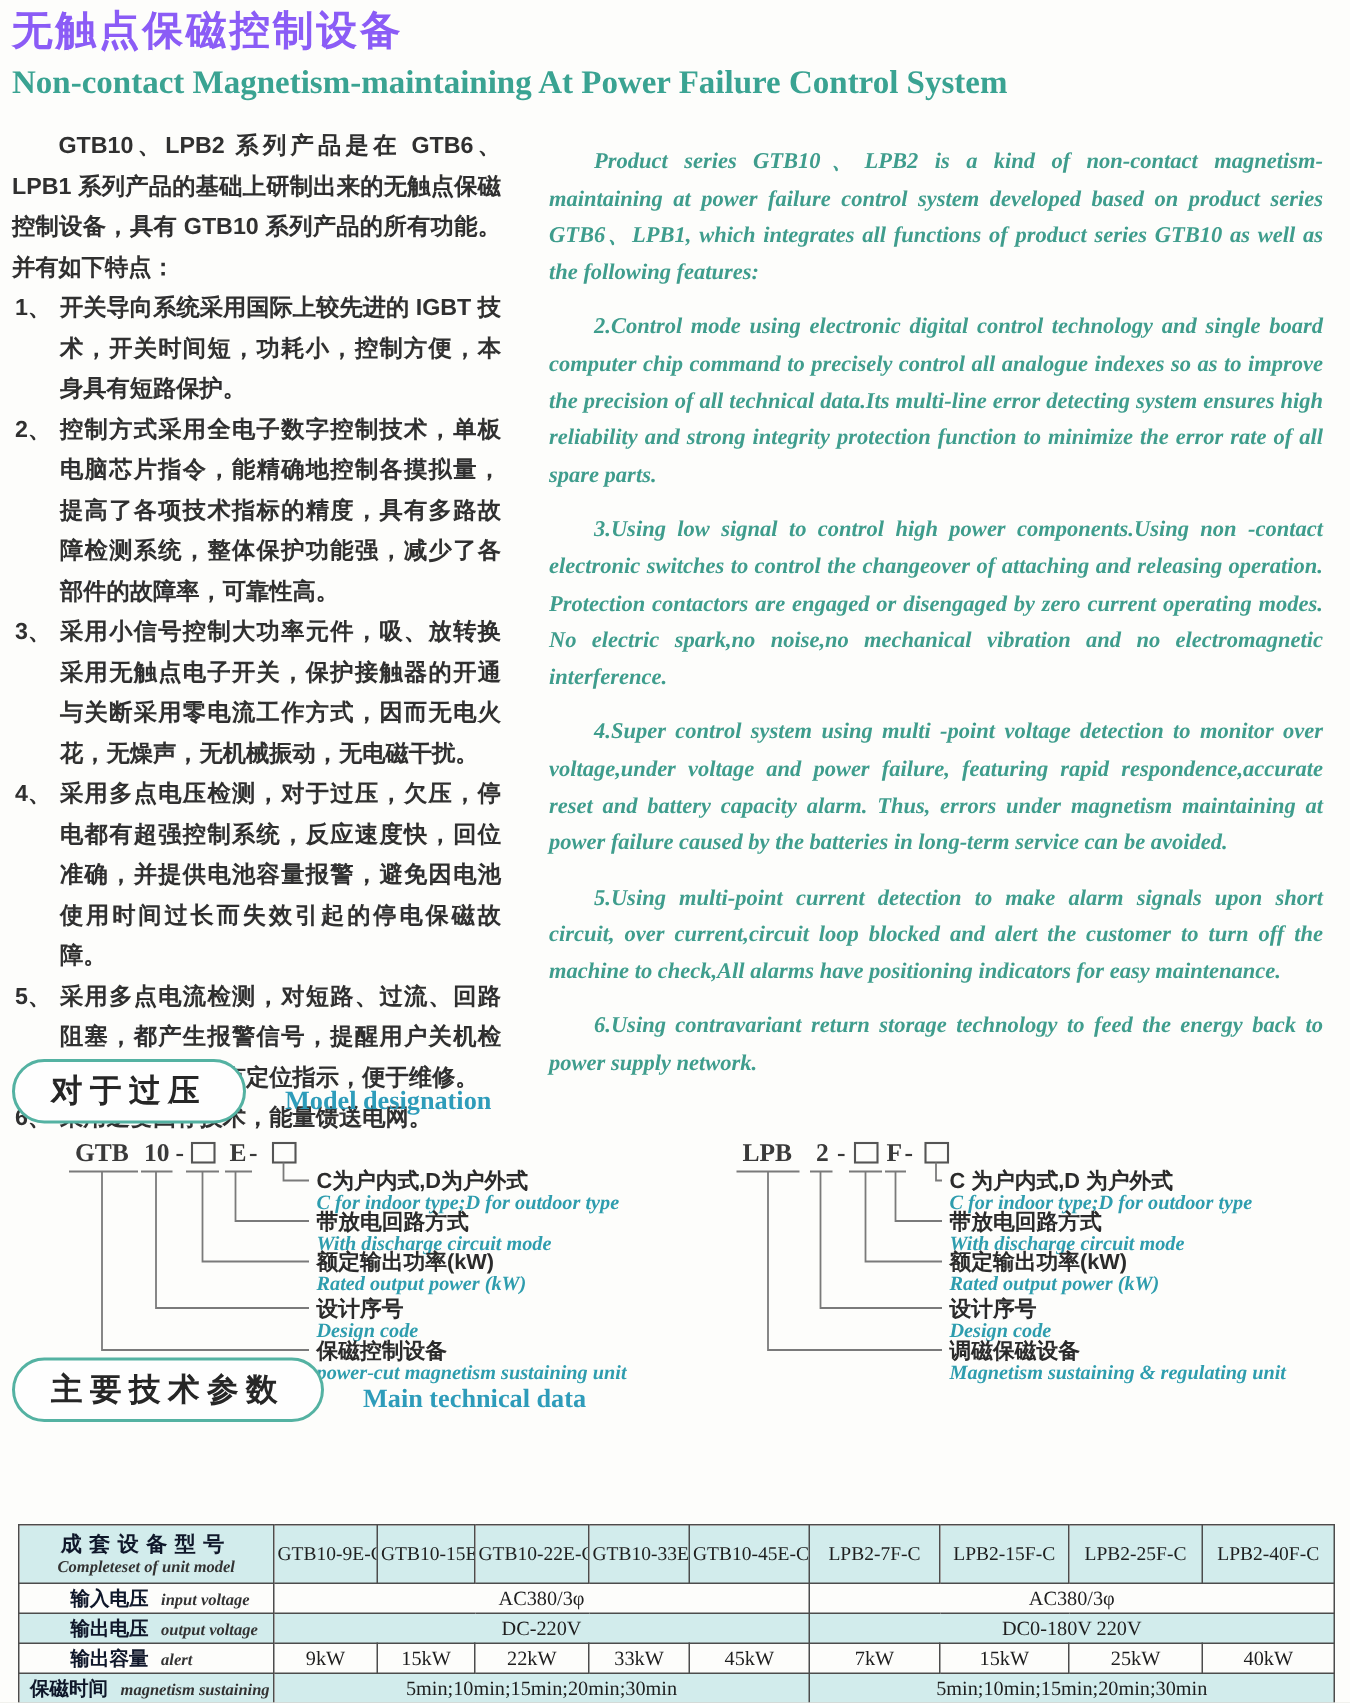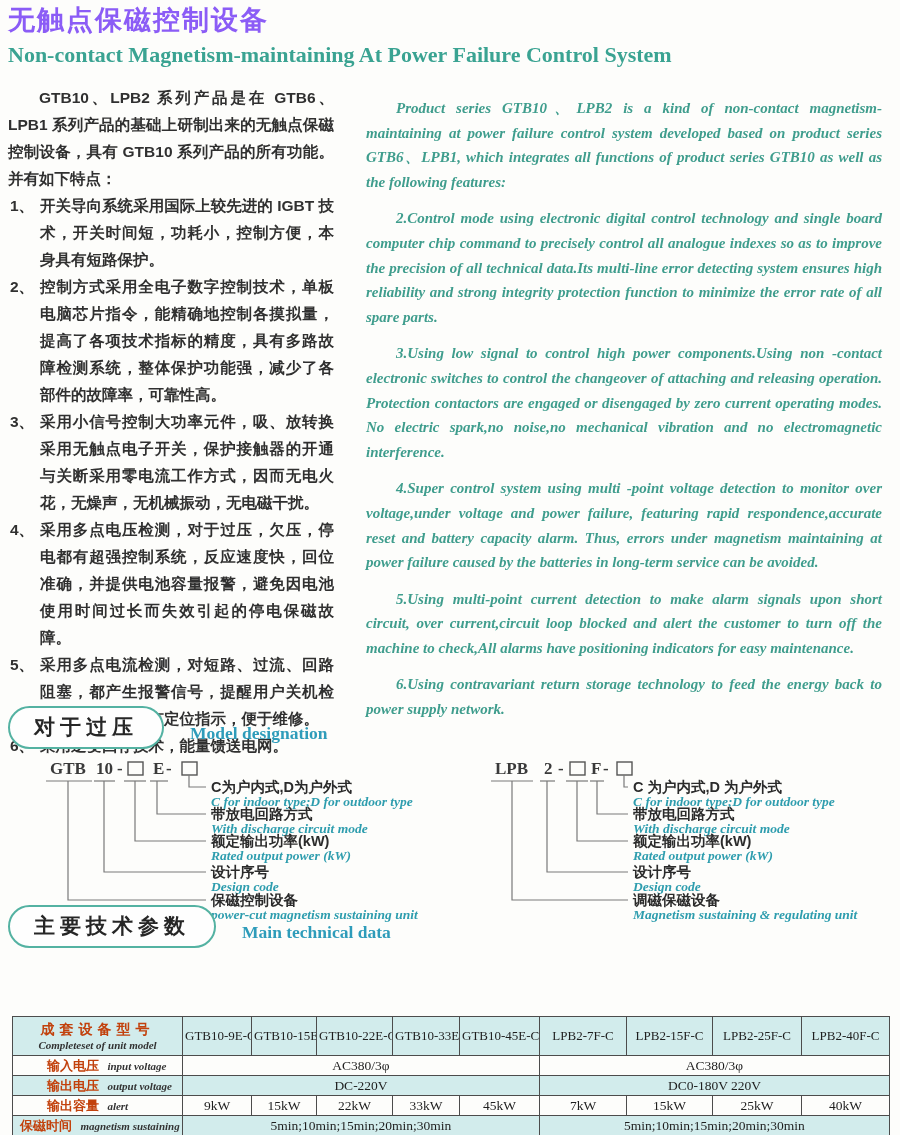--- a/index.html
+++ b/index.html
@@ -40,21 +40,21 @@
 
   
   .tech-table{position:absolute;left:12px;top:1016px;border-collapse:collapse;table-layout:fixed;width:878px;
               font-family:"Liberation Serif","DejaVu Serif",serif;font-size:13.5px;color:#1e1e1e;}
   .tech-table td{border:1px solid #4c4c4c;text-align:center;vertical-align:middle;padding:0 2px;
                  white-space:nowrap;overflow:hidden;height:19px;}
   .tech-table tr.cyan td{background:#d2ecec;}
   .tech-table tr.head td{height:38px;}
   .model-cell{font-size:13px;}
   .lbl{text-align:left !important;}
-  .lbl-cn{font-family:Liberation Mono, monospace;font-weight:bold;font-size:13px;color:#c2410c;}
+  .lbl-cn{font-family:Liberation Mono, monospace;font-weight:bold;font-size:13px;color:#0f172a;}
   .lbl-en{font-style:italic;font-weight:bold;font-size:11px;color:#333;padding-left:5px;}
   .head .lbl{text-align:center !important;}
   .head .lbl-cn{letter-spacing:5px;font-size:14px;}
   .head .lbl-en{display:block;padding-left:0;}
   .pad-lbl{padding-left:34px !important;}
   .tight-lbl{padding-left:7px !important;}
 </style>
 </head>
 <body>
 

